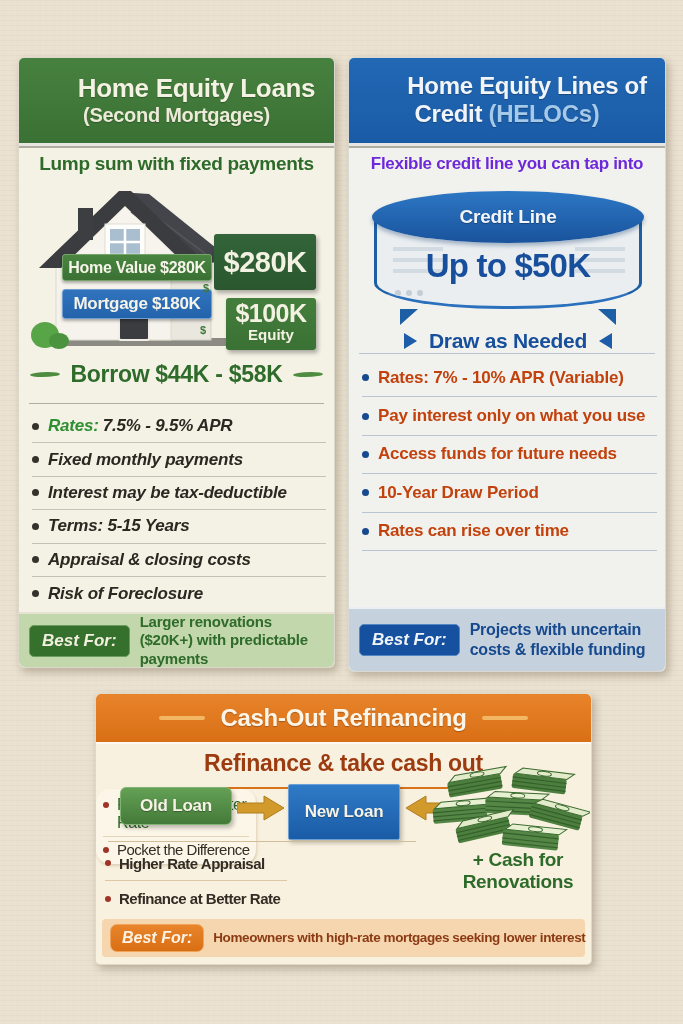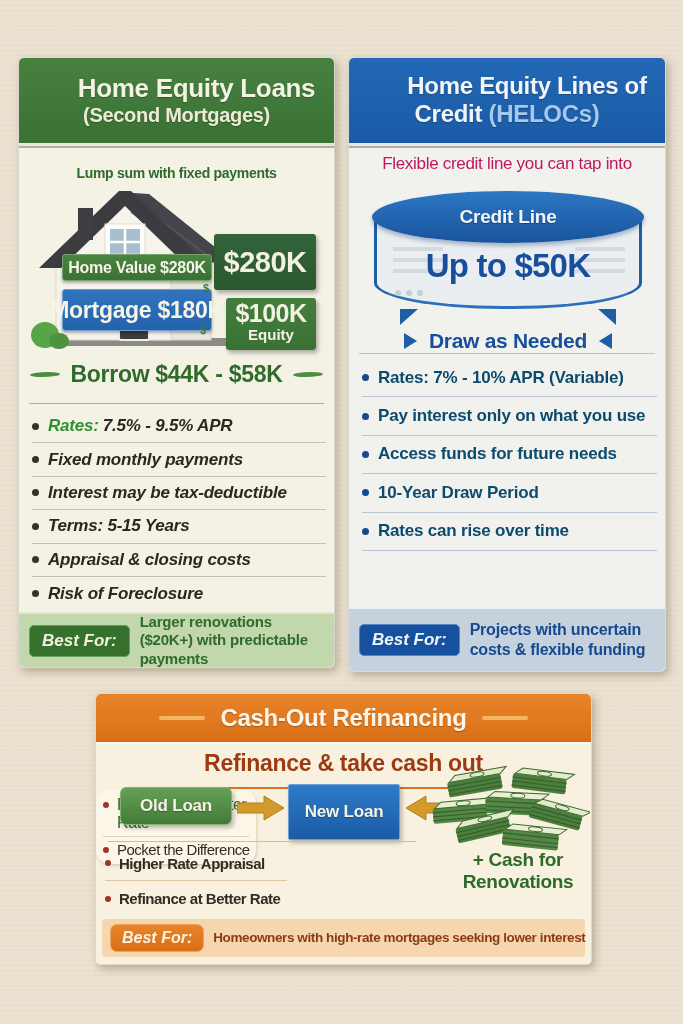--- a/index.html
+++ b/index.html
@@ -17,29 +17,29 @@
   .p-left { left:18px; top:57px; width:317px; height:611px; background:#F4F1E5; }
   .hdr { height:85px; display:flex; flex-direction:column; justify-content:center; align-items:center;
          border-radius:5px 5px 0 0; box-shadow:0 3px 0 rgba(255,255,255,0.7), 0 5px 0 rgba(120,115,100,0.55); }
   .hdr-green { background:linear-gradient(180deg,#47813f,#3A7134); }
   .hdr-blue  { background:linear-gradient(180deg,#2268b4,#1A5BA6); }
   .hdr .t1 { font-size:26px; font-weight:bold; color:#F4F2E2; letter-spacing:-0.3px; line-height:1.15; text-shadow:0 1px 1px rgba(0,0,0,0.25);margin-left:40px; }
   .hdr .t2 { font-size:20px; font-weight:bold; color:#EDEBD8; letter-spacing:-0.3px; line-height:1.2; text-shadow:0 1px 1px rgba(0,0,0,0.25); }
   .hdr-blue .t1 { font-size:24px; color:#F1F5F9; }
   .hdr-blue .t2 { font-size:24px; color:#F1F5F9; }
   .hdr-blue .t2 .lite { color:#A5C9E9; }
-  .sub-green { margin-top:22px; text-align:center; font-size:14px; font-weight:bold; color:#2E6B2A; letter-spacing:-0.3px; }
-  .sub-blue  { margin-top:11px; text-align:center; font-size:17px; font-weight:normal; color:#be185d; letter-spacing:-0.3px; }
+  .sub-green { margin-top:10px; text-align:center; font-size:19px; font-weight:bold; color:#2E6B2A; letter-spacing:-0.3px; }
+  .sub-blue  { margin-top:11px; text-align:center; font-size:17px; font-weight:bold; color:#6d28d9; letter-spacing:-0.3px; }
 
   .house-scene { position:absolute; left:0; top:128px; width:317px; height:172px; }
   .banner { position:absolute; left:43px; width:150px; display:flex; align-items:center; justify-content:center;
             color:#F6F4E8; font-weight:bold; font-size:16px; letter-spacing:-0.3px; border-radius:3px;
             box-shadow:0 2px 3px rgba(0,0,0,0.3); white-space:nowrap; }
   .banner-green { top:68px; height:27px; background:linear-gradient(180deg,#4a8540,#3A7134); border:1px solid #76a56b; }
-  .banner-blue  { top:103px; height:42px; background:linear-gradient(180deg,#3173bd,#2363AC); border:1px solid #6f9fd2; font-size:23px; }
+  .banner-blue  { top:103px; height:30px; background:linear-gradient(180deg,#3173bd,#2363AC); border:1px solid #6f9fd2; font-size:17px; }
   .vbox { position:absolute; border-radius:3px; color:#F3F1E1; font-weight:bold; text-align:center; box-shadow:2px 3px 4px rgba(0,0,0,0.3); }
   .vbox-280 { left:195px; top:48px; width:102px; height:56px; background:linear-gradient(180deg,#33643a,#2A572E);
               font-size:29px; line-height:56px; letter-spacing:-0.5px; }
   .vbox-100 { left:207px; top:112px; width:90px; height:52px; background:linear-gradient(180deg,#447e3c,#3A7134); padding-top:3px; }
   .vbox-100 .v { font-size:25px; line-height:1.0; letter-spacing:-0.5px; }
   .vbox-100 .l { font-size:15px; line-height:1.2; }
   .dollar-mark { position:absolute; color:#3F7A3A; font-weight:bold; font-size:11px; }
 
   .borrow { position:absolute; left:0; top:303px; width:100%; display:flex; justify-content:center; align-items:center; gap:11px;
             color:#2F6B2A; font-size:23px; font-weight:bold; letter-spacing:-0.3px; }
@@ -86,21 +86,21 @@
                color:#174F9C; letter-spacing:-0.8px; }
   .cl-tail { position:absolute; bottom:-2px; width:0; height:0; border-top:16px solid #1d5fa5; }
   .cl-tail-l { left:26px;  border-left:4px solid transparent; border-right:14px solid transparent; transform:skewX(-14deg); }
   .cl-tail-r { right:26px; border-right:4px solid transparent; border-left:14px solid transparent; transform:skewX(14deg); }
   .draw-row { position:absolute; left:0; right:0; top:138px; display:flex; justify-content:center; align-items:center; gap:12px;
               color:#174F9C; font-size:21px; font-weight:bold; letter-spacing:-0.3px; }
   .tri { width:0; height:0; border-top:8px solid transparent; border-bottom:8px solid transparent; }
   .tri-r { border-left:13px solid #1C5CA9; }
   .tri-l { border-right:13px solid #1C5CA9; }
   .blist-right { top:301px; }
-  .blist-right .brow { height:38.4px; font-size:17px; color:#0c4a6e; border-bottom:1.5px solid #b9c4d1; }
+  .blist-right .brow { height:38.4px; font-size:17px; color:#c2410c; border-bottom:1.5px solid #b9c4d1; }
   .bf-blue { height:64px; background:#C6D1DE; border-top:2px solid #eceff2; }
   .bf-blue .bf-badge { background:#15519E; border:1px solid #5486c4; color:#F0F4F9; font-size:17px; padding:5px 12px; }
   .bf-blue .bf-text { color:#16498E; font-size:16px; width:205px; }
 
   
   .p-bottom { left:95px; top:693px; width:497px; height:272px; background:#F8F1DF; border-radius:5px; }
   .hdr-orange { height:48px; background:linear-gradient(180deg,#E8842B,#D96F15); border-radius:5px 5px 0 0;
                 display:flex; align-items:center; justify-content:center; gap:15px;
                 box-shadow:0 2px 0 rgba(255,255,255,0.6); }
   .hdr-orange .t1 { font-size:24px; font-weight:bold; color:#FDF6E8; letter-spacing:-0.3px; text-shadow:0 1px 1px rgba(0,0,0,0.25); }

